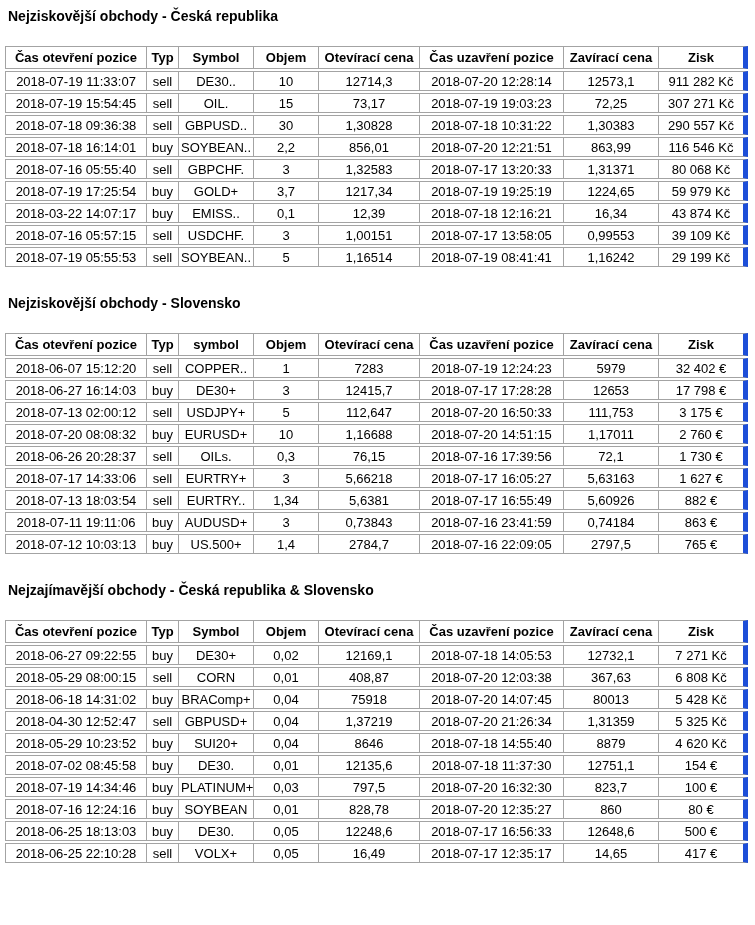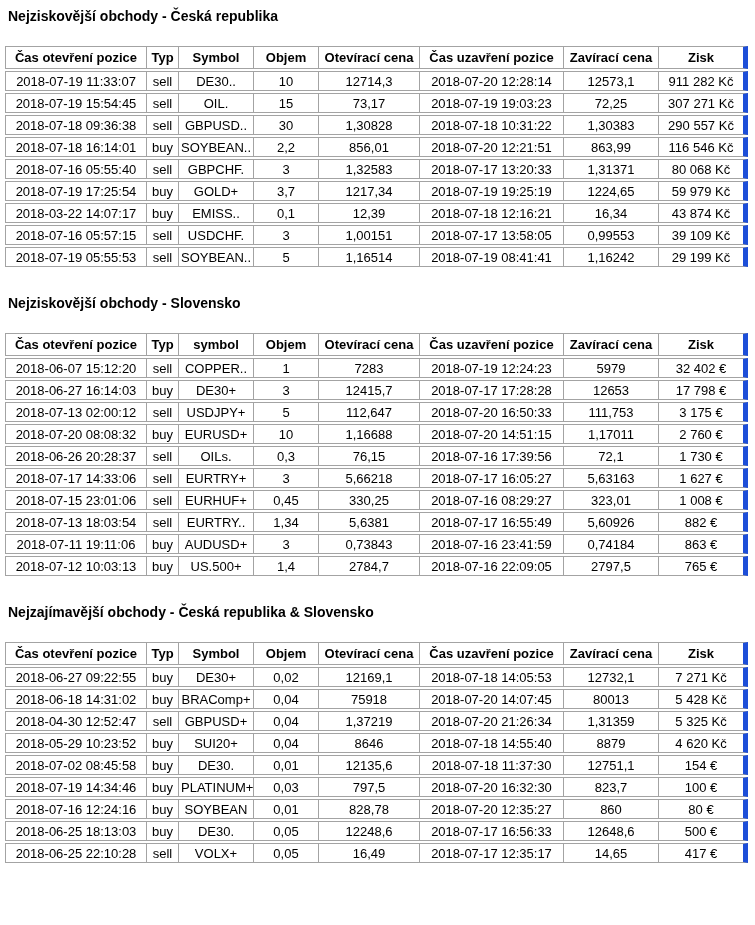--- a/index.html
+++ b/index.html
@@ -265,30 +265,20 @@
             <td>2018-07-17 14:33:06</td>
             <td>sell</td>
             <td>EURTRY+</td>
             <td>3</td>
             <td>5,66218</td>
             <td>2018-07-17 16:05:27</td>
             <td>5,63163</td>
             <td>1 627 €</td>
           </tr>
           <tr>
-            <td>2018-07-15 23:01:06</td>
-            <td>sell</td>
-            <td>EURHUF+</td>
-            <td>0,45</td>
-            <td>330,25</td>
-            <td>2018-07-16 08:29:27</td>
-            <td>323,01</td>
-            <td>1 008 €</td>
-          </tr>
-          <tr>
             <td>2018-07-13 18:03:54</td>
             <td>sell</td>
             <td>EURTRY..</td>
             <td>1,34</td>
             <td>5,6381</td>
             <td>2018-07-17 16:55:49</td>
             <td>5,60926</td>
             <td>882 €</td>
           </tr>
           <tr>
@@ -345,20 +335,30 @@
             <td>2018-06-27 09:22:55</td>
             <td>buy</td>
             <td>DE30+</td>
             <td>0,02</td>
             <td>12169,1</td>
             <td>2018-07-18 14:05:53</td>
             <td>12732,1</td>
             <td>7 271 Kč</td>
           </tr>
           <tr>
+            <td>2018-05-29 08:00:15</td>
+            <td>sell</td>
+            <td>CORN</td>
+            <td>0,01</td>
+            <td>408,87</td>
+            <td>2018-07-20 12:03:38</td>
+            <td>367,63</td>
+            <td>6 808 Kč</td>
+          </tr>
+          <tr>
             <td>2018-06-18 14:31:02</td>
             <td>buy</td>
             <td>BRAComp+</td>
             <td>0,04</td>
             <td>75918</td>
             <td>2018-07-20 14:07:45</td>
             <td>80013</td>
             <td>5 428 Kč</td>
           </tr>
           <tr>

